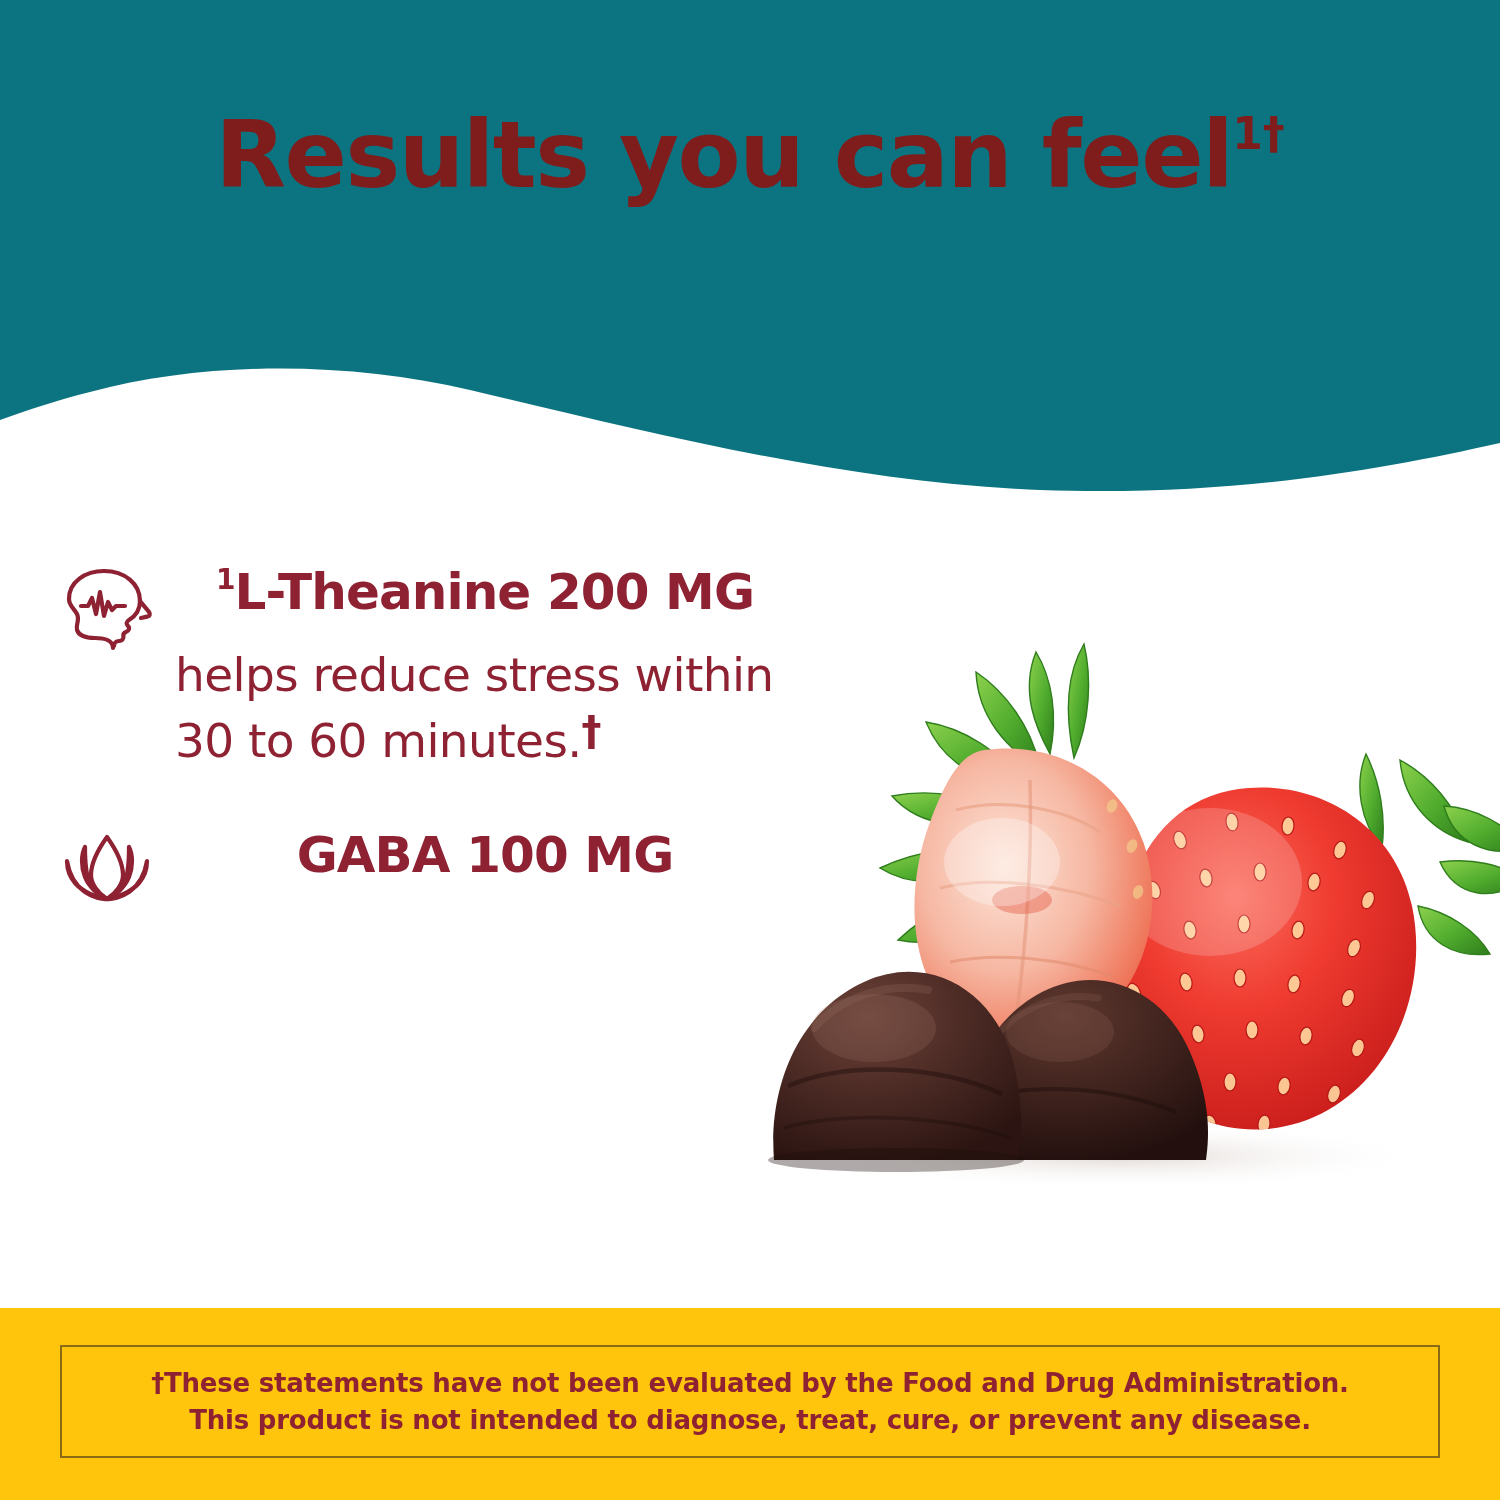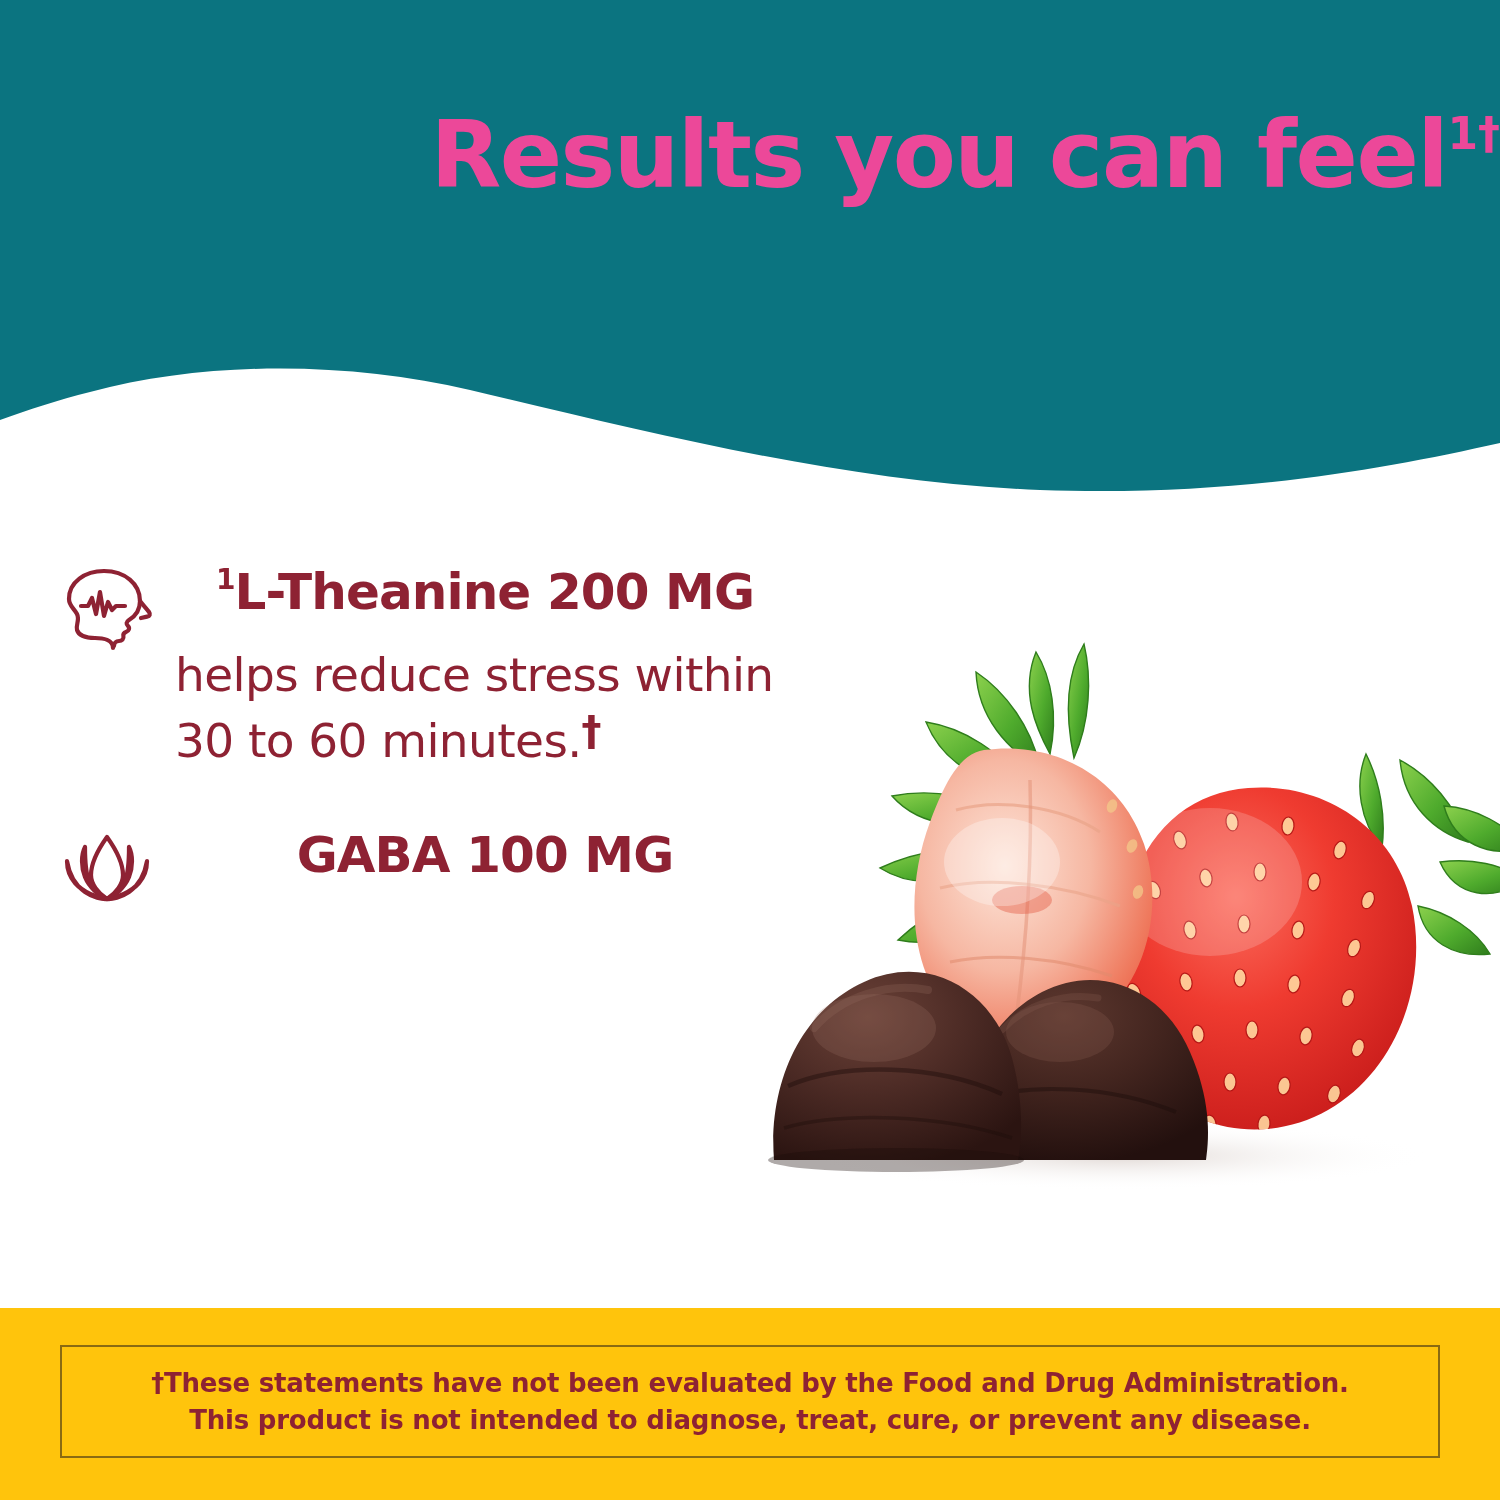--- a/index.html
+++ b/index.html
@@ -30,22 +30,22 @@
     top: 0;
     width: 1500px;
     height: 520px;
     display: block;
   }
   .headline {
     position: absolute;
     left: 0;
     top: 108px;
     width: 1500px;
-    text-align: right;
-    color: #ec4899;
+    text-align: center;
+    color: #7f1d1d;
     font-family: "DejaVu Sans", "Liberation Sans", sans-serif;
     font-weight: bold;
     font-size: 92px;
     letter-spacing: -1.5px;
     line-height: 1.05;
     white-space: nowrap;
   }
   .headline .sup {
     font-size: 44px;
     vertical-align: 38px;

